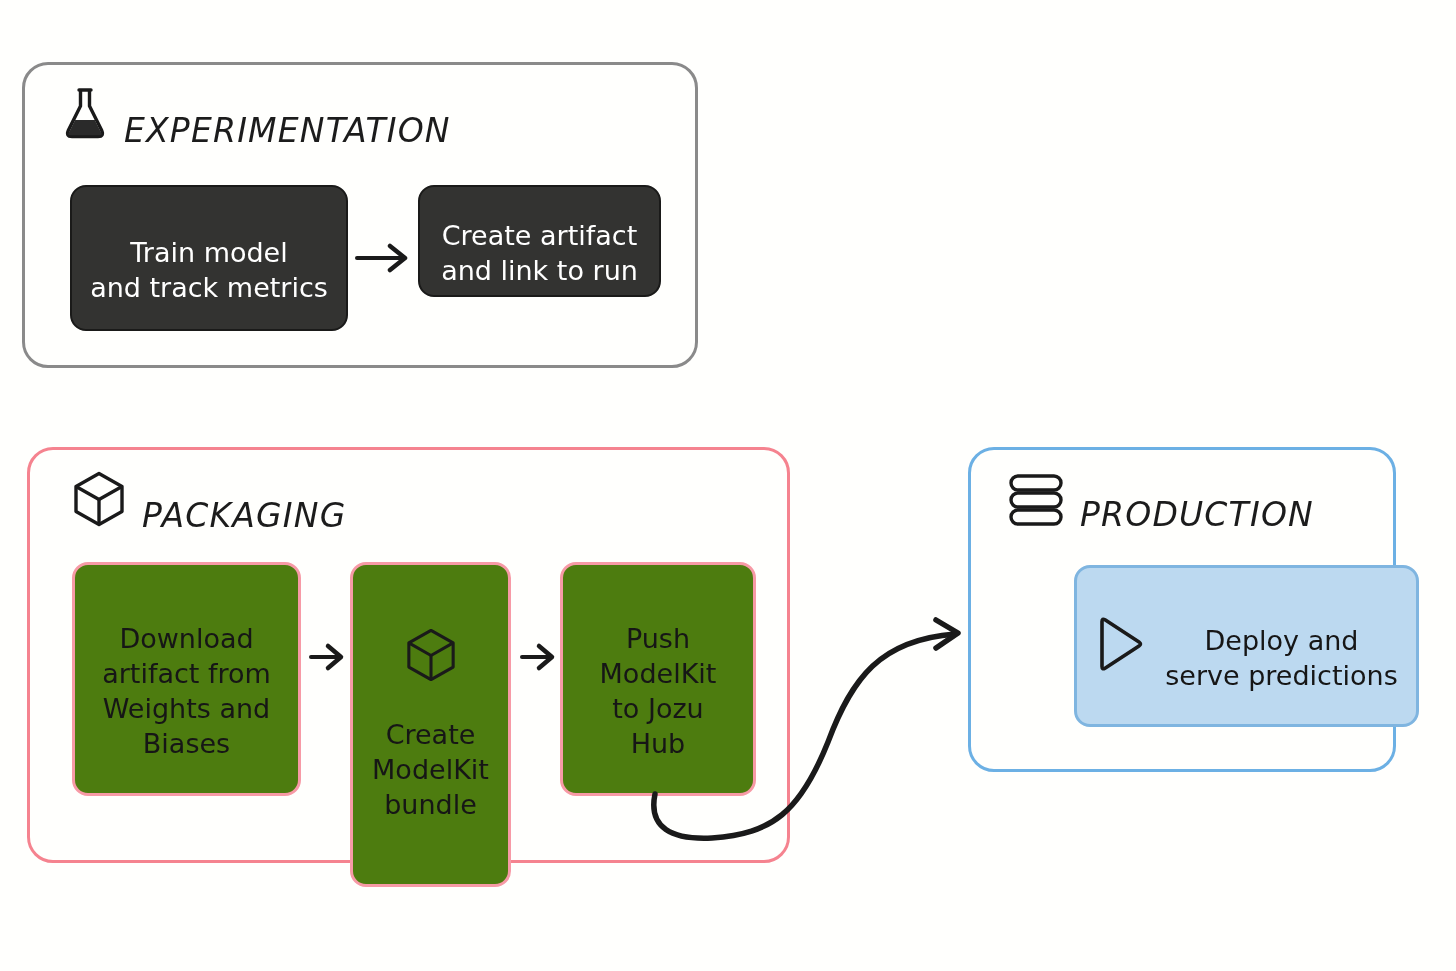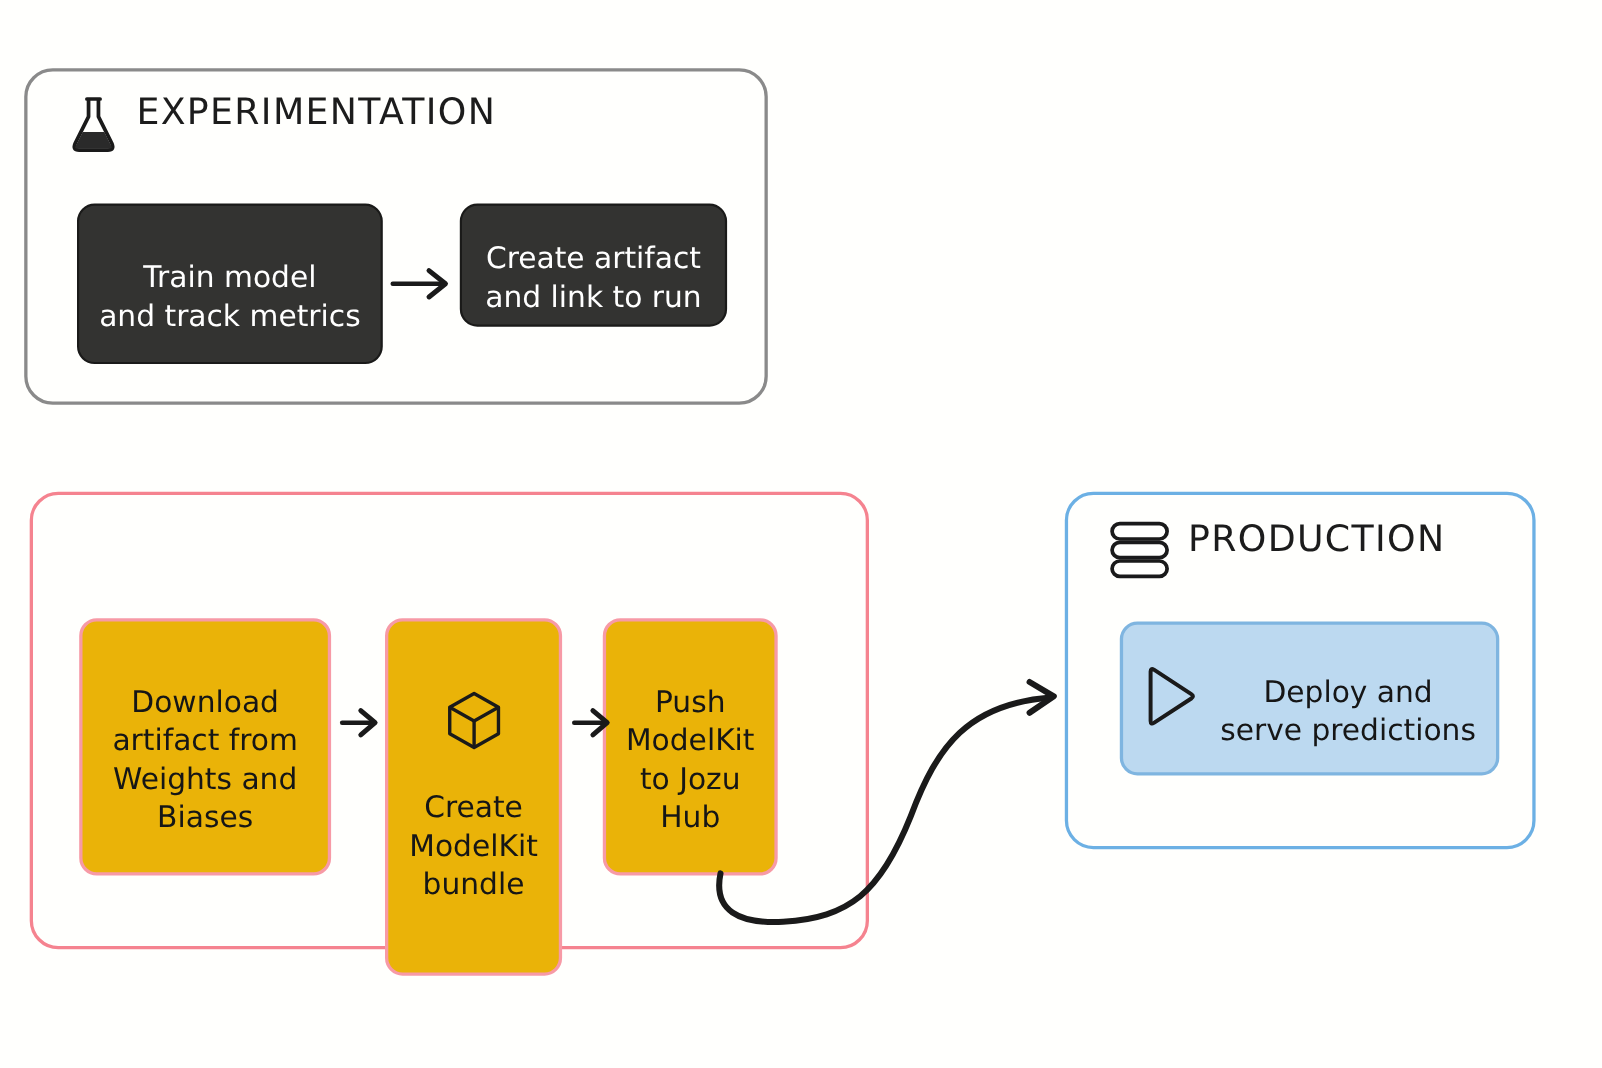--- a/index.html
+++ b/index.html
@@ -42,22 +42,23 @@
   .section-production {
     left: 968px; top: 447px;
     width: 428px; height: 325px;
     border: 3.5px solid #6cb0e4;
   }
 
   
   .section-header {
     position: absolute;
     display: flex;
-    align-items: flex-start;
+    align-items: flex-end;
     gap: 16px;
+    font-style: italic;
   }
   .header-experimentation { left: 62px; top: 85px; }
   .header-packaging { left: 72px; top: 470px; }
   .header-production { left: 1008px; top: 473px; }
 
   .section-title {
     font-family: "DejaVu Sans", sans-serif;
     font-size: 33px;
     font-weight: 400;
     letter-spacing: 1.2px;
@@ -93,21 +94,21 @@
   .step-dark {
     background: #333331;
     border: 2px solid #1a1a19;
   }
   .step-dark .step-text {
     color: #ffffff;
     font-size: 27px;
   }
 
   .step-pink {
-    background: #eab308;
+    background: #4d7c0f;
     border: 3px solid #f79aa6;
     text-align: center;
   }
   .step-pink .step-text {
     color: #161616;
     font-size: 27px;
   }
 
   .step-blue {
     background: #bcd9f0;
@@ -116,22 +117,22 @@
   .step-blue .step-text {
     color: #161616;
     font-size: 27px;
   }
 
   
   .box-train      { left: 70px;  top: 185px; width: 278px; height: 146px; }
   .box-artifact   { left: 418px; top: 185px; width: 243px; height: 112px; }
   .box-download   { left: 72px;  top: 562px; width: 229px; height: 234px; }
   .box-modelkit   { left: 350px; top: 562px; width: 161px; height: 325px; }
-  .box-push       { left: 548px; top: 562px; width: 159px; height: 234px; }
-  .box-deploy     { left: 1018px; top: 565px; width: 345px; height: 140px; }
+  .box-push       { left: 560px; top: 562px; width: 196px; height: 234px; }
+  .box-deploy     { left: 1074px; top: 565px; width: 345px; height: 162px; }
 
   .box-deploy {
     flex-direction: row;
     gap: 18px;
     justify-content: center;
   }
 
   .modelkit-icon { margin-bottom: 6px; }
 
   
@@ -154,20 +155,30 @@
   <div class="section-header header-experimentation">
     <span class="header-icon">
       <svg width="46" height="58" viewBox="0 0 46 58" fill="none">
         <path d="M17 5 L29 5 M18.5 5 L18.5 21 L6.5 45 Q3.5 51.5 10 51.5 L36 51.5 Q42.5 51.5 39.5 45 L27.5 21 L27.5 5" stroke="#1a1a1a" stroke-width="3.4" stroke-linecap="round" stroke-linejoin="round"></path>
         <path d="M13.2 35 L32.8 35 L39.2 47.8 Q40.8 50.2 37.2 50.2 L8.8 50.2 Q5.2 50.2 6.8 47.8 Z" fill="#2a2a2a"></path>
       </svg>
     </span>
     <span class="section-title">EXPERIMENTATION</span>
   </div>
 
+  <div class="section-header header-packaging">
+    <span class="header-icon">
+      <svg width="54" height="58" viewBox="0 0 54 58" fill="none">
+        <path d="M27 3.5 L50 16.5 L50 41.5 L27 54.5 L4 41.5 L4 16.5 Z" stroke="#1a1a1a" stroke-width="3.4" stroke-linejoin="round"></path>
+        <path d="M4 16.5 L27 29.5 L50 16.5" stroke="#1a1a1a" stroke-width="3.4" stroke-linejoin="round"></path>
+        <path d="M27 29.5 L27 54.5" stroke="#1a1a1a" stroke-width="3.4" stroke-linejoin="round"></path>
+      </svg>
+    </span>
+    <span class="section-title">PACKAGING</span>
+  </div>
 
   <div class="section-header header-production">
     <span class="header-icon">
       <svg width="56" height="54" viewBox="0 0 56 54" fill="none">
         <rect x="3" y="3" width="50" height="14" rx="7" stroke="#1a1a1a" stroke-width="3.4"></rect>
         <rect x="3" y="20" width="50" height="14" rx="7" stroke="#1a1a1a" stroke-width="3.4"></rect>
         <rect x="3" y="37" width="50" height="14" rx="7" stroke="#1a1a1a" stroke-width="3.4"></rect>
       </svg>
     </span>
     <span class="section-title">PRODUCTION</span>

